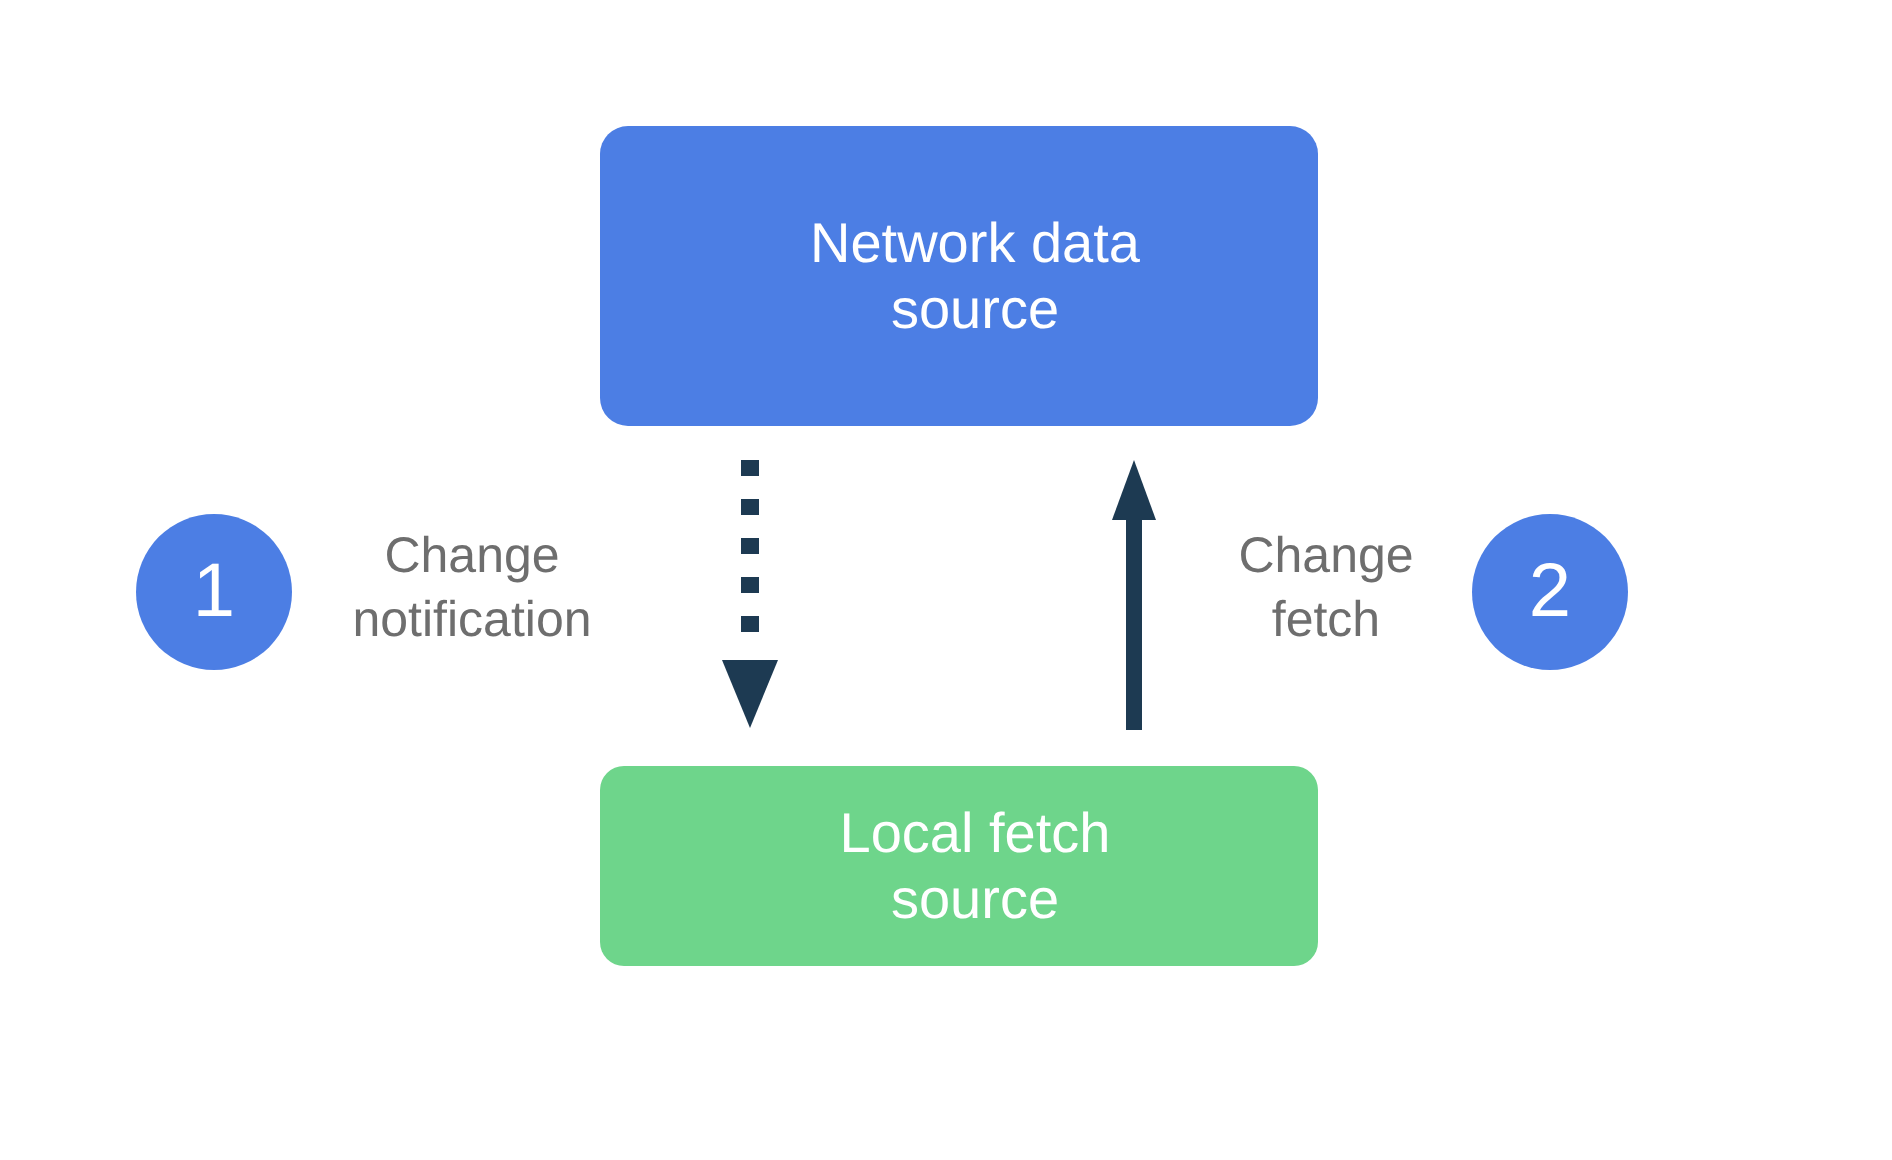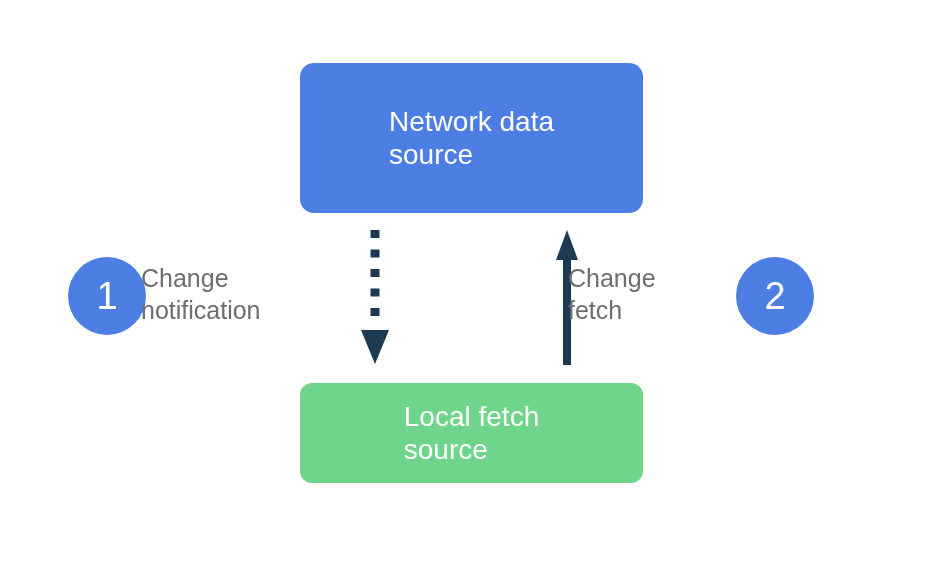--- a/index.html
+++ b/index.html
@@ -13,24 +13,26 @@
     width: 946px;
     height: 580px;
     background: #ffffff;
     overflow: hidden;
   }
   .node {
     position: absolute;
     display: flex;
     align-items: center;
     justify-content: center;
+    text-align: center;
     color: #ffffff;
     font-size: 28px;
     line-height: 33px;
     white-space: pre-line;
+    padding-left: 16px;
   }
   .node-network {
     left: 300px;
     top: 63px;
     width: 343px;
     height: 150px;
     background: #4C7EE4;
     border-radius: 14px;
   }
   .node-local {
@@ -75,21 +77,21 @@
     justify-content: center;
     font-size: 38px;
     font-weight: 400;
   }
   .badge-1 { left: 68px; }
   .badge-2 { left: 736px; }
   .step-label {
     position: absolute;
     top: 262px;
     width: 190px;
-    text-align: left;
+    text-align: center;
     color: #6E6E6E;
     font-size: 25px;
     line-height: 32px;
     white-space: pre-line;
   }
   .label-1 { left: 141px; }
   .label-2 { left: 568px; }
 </style>
 </head>
 <body>

